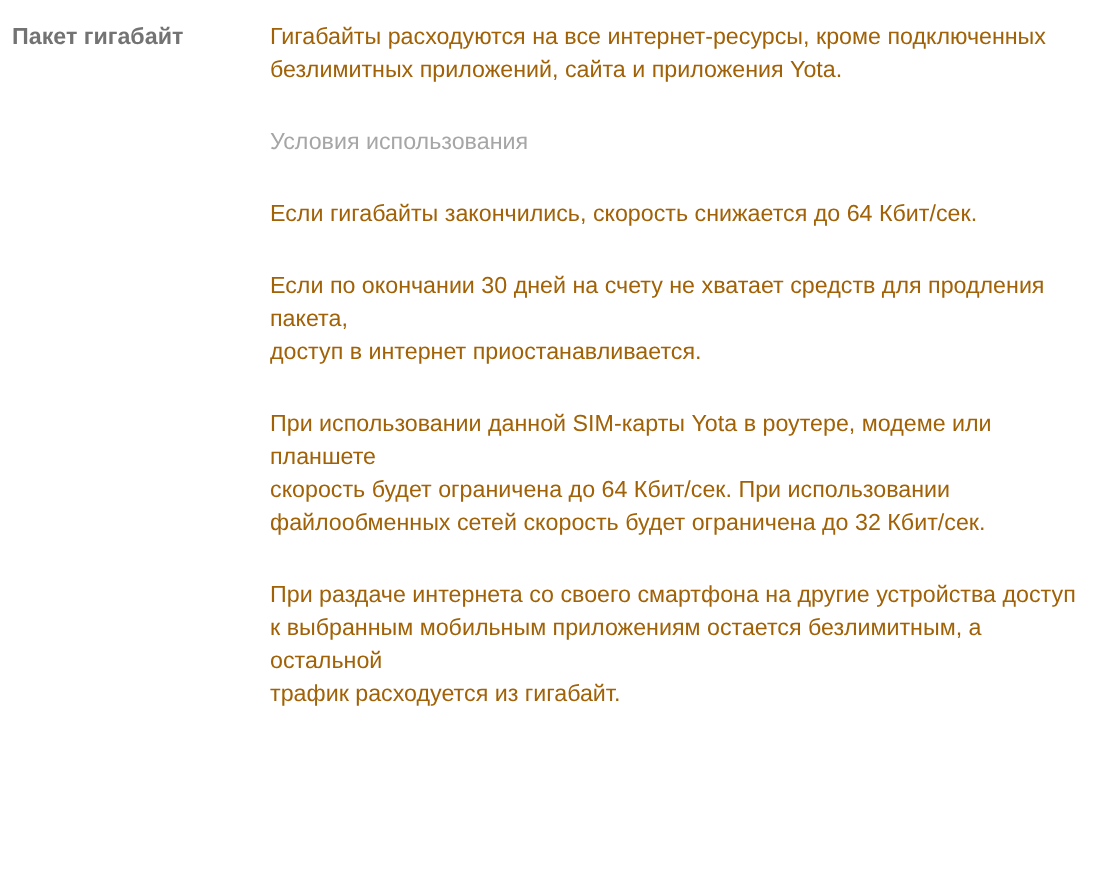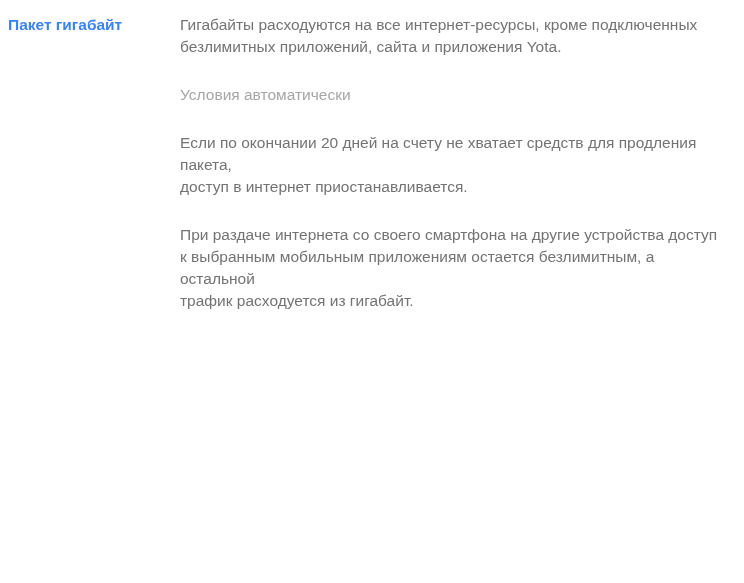--- a/index.html
+++ b/index.html
@@ -25,52 +25,56 @@
     width: 180px;
     flex: 0 0 180px;
     box-sizing: border-box;
     padding-left: 8px;
     padding-top: 2px;
   }
   .row-label {
     font-size: 15.5px;
     font-weight: bold;
     line-height: 22px;
-    color: #3b82f6;
+    color: #737373;
   }
   .content-col {
     flex: 1 1 auto;
     box-sizing: border-box;
     padding-right: 20px;
     padding-top: 2px;
   }
   .text-block {
     font-size: 15.5px;
     line-height: 22px;
     margin: 0 0 26px 0;
     white-space: pre-line;
-    color: #737373;
+    color: #a16207;
   }
   .text-block.muted {
     color: #a6a6a6;
   }
   .text-block:last-child {
     margin-bottom: 0;
   }
 </style>
 </head>
 <body>
 
 <div class="page">
   <div class="label-col">
     <div class="row-label">Пакет гигабайт</div>
   </div>
   <div class="content-col">
     <div class="text-block">Гигабайты расходуются на все интернет-ресурсы, кроме подключенных
 безлимитных приложений, сайта и приложения Yota.</div>
-    <div class="text-block muted">Условия автоматически</div>
-    <div class="text-block">Если по окончании 20 дней на счету не хватает средств для продления пакета,
+    <div class="text-block muted">Условия использования</div>
+    <div class="text-block">Если гигабайты закончились, скорость снижается до 64 Кбит/сек.</div>
+    <div class="text-block">Если по окончании 30 дней на счету не хватает средств для продления пакета,
 доступ в интернет приостанавливается.</div>
+    <div class="text-block">При использовании данной SIM-карты Yota в роутере, модеме или планшете
+скорость будет ограничена до 64 Кбит/сек. При использовании
+файлообменных сетей скорость будет ограничена до 32 Кбит/сек.</div>
     <div class="text-block">При раздаче интернета со своего смартфона на другие устройства доступ
 к выбранным мобильным приложениям остается безлимитным, а остальной
 трафик расходуется из гигабайт.</div>
   </div>
 </div>
 
 </body></html>

